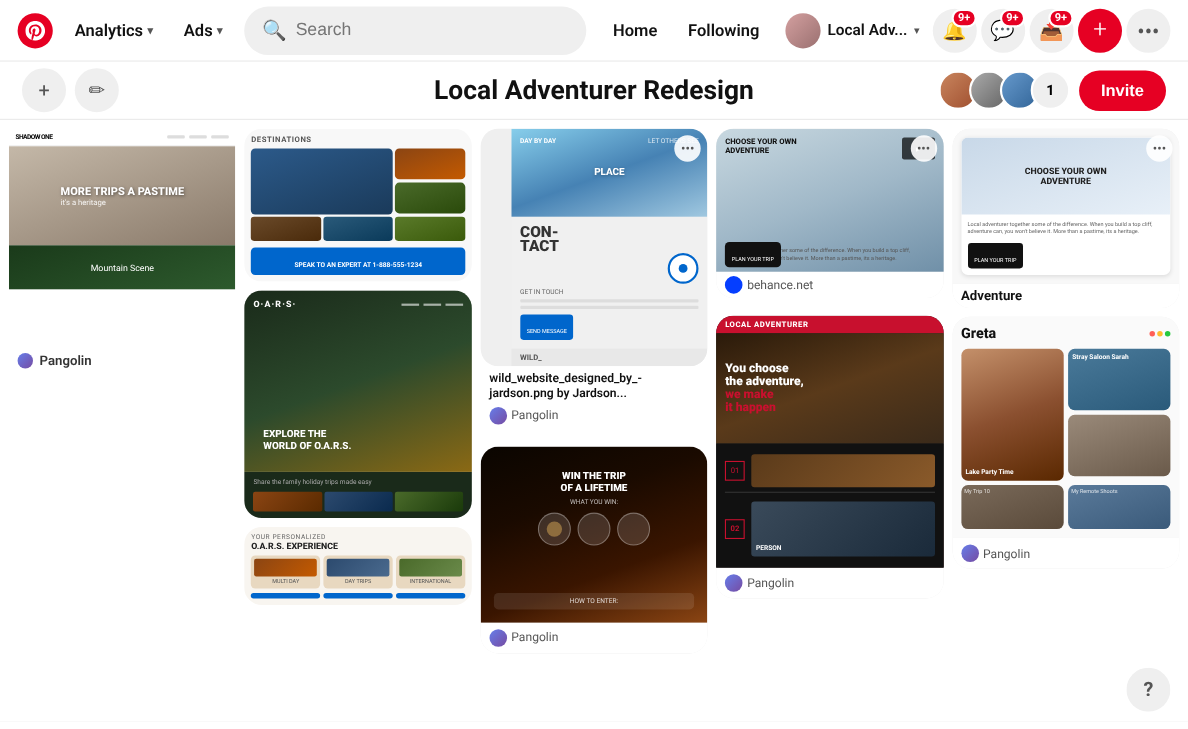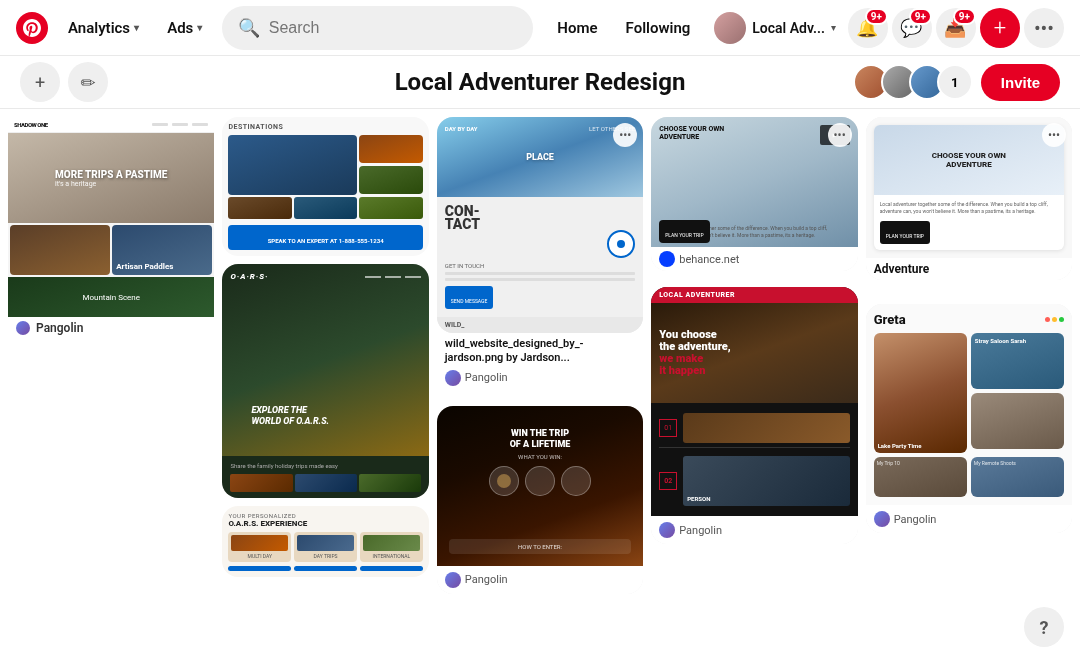--- a/index.html
+++ b/index.html
@@ -314,26 +314,20 @@
                 <div class="ws-link"></div>
                 <div class="ws-link"></div>
             </div>
           </div>
           <div style="background:linear-gradient(160deg,#c4b8a8,#8a7a6a);height:90px;display:flex;align-items:center;justify-content:center;">
             <div style="padding:8px;">
               <div style="font-size:10px;font-weight:800;color:white;text-shadow:1px 1px 3px rgba(0,0,0,0.5);">MORE TRIPS A PASTIME</div>
               <div style="font-size:7px;color:rgba(255,255,255,0.9);">it's a heritage</div>
             </div>
           </div>
-          <div style="display:grid;grid-template-columns:1fr 1fr;gap:2px;padding:2px;background:#f5f5f5;">
-            <div style="height:50px;background:linear-gradient(160deg,#5a3e28,#8b6030);border-radius:4px;"></div>
-            <div style="height:50px;background:linear-gradient(160deg,#2c4a6e,#4a6a8a);border-radius:4px;display:flex;align-items:flex-end;padding:4px;">
-              <div style="font-size:8px;font-weight:700;color:white;">Artisan Paddles</div>
-            </div>
-          </div>
           <div style="height:40px;background:linear-gradient(160deg,#1a3a1a,#2d5a2d);display:flex;align-items:center;justify-content:center;">
             <div style="font-size:8px;color:white;">Mountain Scene</div>
           </div>
         </div>
         <div class="pin-user">
           <div class="pin-user-avatar source-icon pangolin"></div>
           <span class="pin-user-name">Pangolin</span>
         </div>
       </div>
     </div>
@@ -353,21 +347,21 @@
             <div style="height:22px;background:linear-gradient(160deg,#2a5a7a,#0a3a5a);border-radius:3px;"></div>
             <div style="height:22px;background:linear-gradient(160deg,#5a7a2a,#3a5a0a);border-radius:3px;"></div>
           </div>
           <div style="margin-top:6px;background:#0066cc;border-radius:4px;padding:3px 0;text-align:center;">
             <span style="font-size:6px;color:white;font-weight:700;">SPEAK TO AN EXPERT AT 1-888-555-1234</span>
           </div>
         </div>
       </div>
 
       <div class="pin-card" style="border-radius:16px;overflow:hidden;">
-        <div style="background:linear-gradient(160deg,#1a2a1a,#2c4a2c,#8b6914);height:192px;position:relative;display:flex;flex-direction:column;justify-content:flex-end;padding:29px;font-style:italic;">
+        <div style="background:linear-gradient(160deg,#1a2a1a,#2c4a2c,#8b6914);height:165px;position:relative;display:flex;flex-direction:column;justify-content:flex-end;padding:17px;">
           <div style="position:absolute;top:8px;left:8px;right:8px;display:flex;justify-content:space-between;align-items:center;">
             <div style="font-size:8px;font-weight:800;color:white;letter-spacing:1px;">O·A·R·S·</div>
             <div style="display:flex;gap:4px;">
               <div style="width:16px;height:2px;background:rgba(255,255,255,0.6);"></div>
               <div style="width:16px;height:2px;background:rgba(255,255,255,0.6);"></div>
               <div style="width:16px;height:2px;background:rgba(255,255,255,0.6);"></div>
             </div>
           </div>
           <div style="font-size:9px;font-weight:800;color:white;line-height:1.2;">EXPLORE THE<br>WORLD OF O.A.R.S.</div>
         </div>
@@ -404,21 +398,21 @@
             <div style="flex:1;height:5px;background:#0066cc;border-radius:3px;"></div>
             <div style="flex:1;height:5px;background:#0066cc;border-radius:3px;"></div>
           </div>
         </div>
       </div>
     </div>
 
     <div class="col">
 
       <div class="pin-card" style="border-radius:16px;overflow:hidden;">
-        <div style="position:relative;">
+        <div style="position:relative;margin-left:28px;">
 
           <div style="height:80px;background:linear-gradient(160deg,#87ceeb,#4682b4,#a0c8e0);display:flex;align-items:center;justify-content:center;position:relative;">
             <div style="position:absolute;top:8px;left:0;right:0;padding:0 8px;display:flex;justify-content:space-between;align-items:center;">
               <div style="font-size:6px;font-weight:700;color:white;">DAY BY DAY</div>
               <div style="font-size:6px;color:rgba(255,255,255,0.8);">LET OTHERS SEE</div>
             </div>
             <div style="font-size:9px;font-weight:800;color:white;text-shadow:0 1px 3px rgba(0,0,0,0.3);">PLACE</div>
           </div>
 
           <div style="background:#f0f0f0;padding:8px;">
@@ -553,21 +547,21 @@
           </div>
         </div>
         <div style="position:absolute;top:6px;right:6px;">
           <div style="background:rgba(255,255,255,0.9);border-radius:50%;width:24px;height:24px;display:flex;align-items:center;justify-content:center;font-size:12px;color:#555;">•••</div>
         </div>
         <div style="padding:4px 8px;background:#fff;">
           <div style="font-size:12px;font-weight:700;color:#111;">Adventure</div>
         </div>
       </div>
 
-      <div class="pin-card" style="border-radius:16px;overflow:hidden;margin-top:16px;">
+      <div class="pin-card" style="border-radius:16px;overflow:hidden;margin-top:0;">
         <div style="background:#fafafa;padding:8px;">
 
           <div style="display:flex;align-items:center;justify-content:space-between;margin-bottom:6px;">
             <span style="font-size:13px;font-weight:800;color:#111;">Greta</span>
             <div style="display:flex;gap:2px;">
               <div style="width:5px;height:5px;border-radius:50%;background:#ff5f56;"></div>
               <div style="width:5px;height:5px;border-radius:50%;background:#ffbd2e;"></div>
               <div style="width:5px;height:5px;border-radius:50%;background:#27c93f;"></div>
             </div>
           </div>

